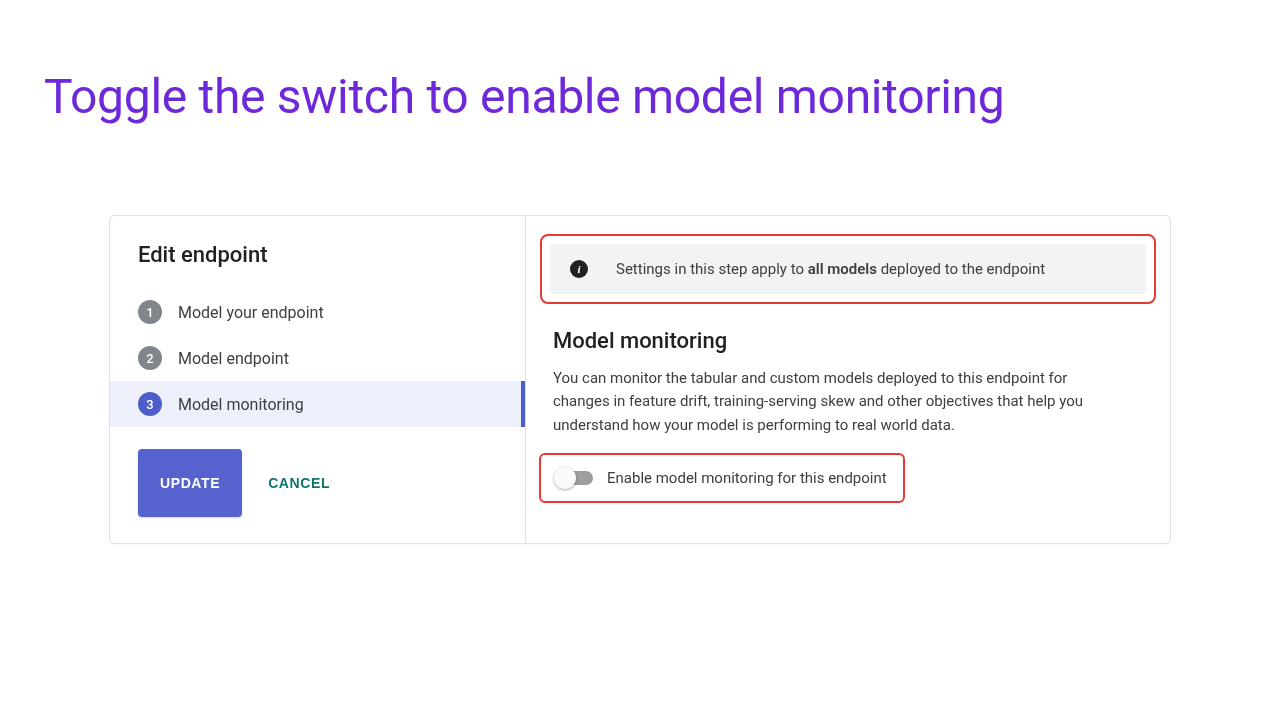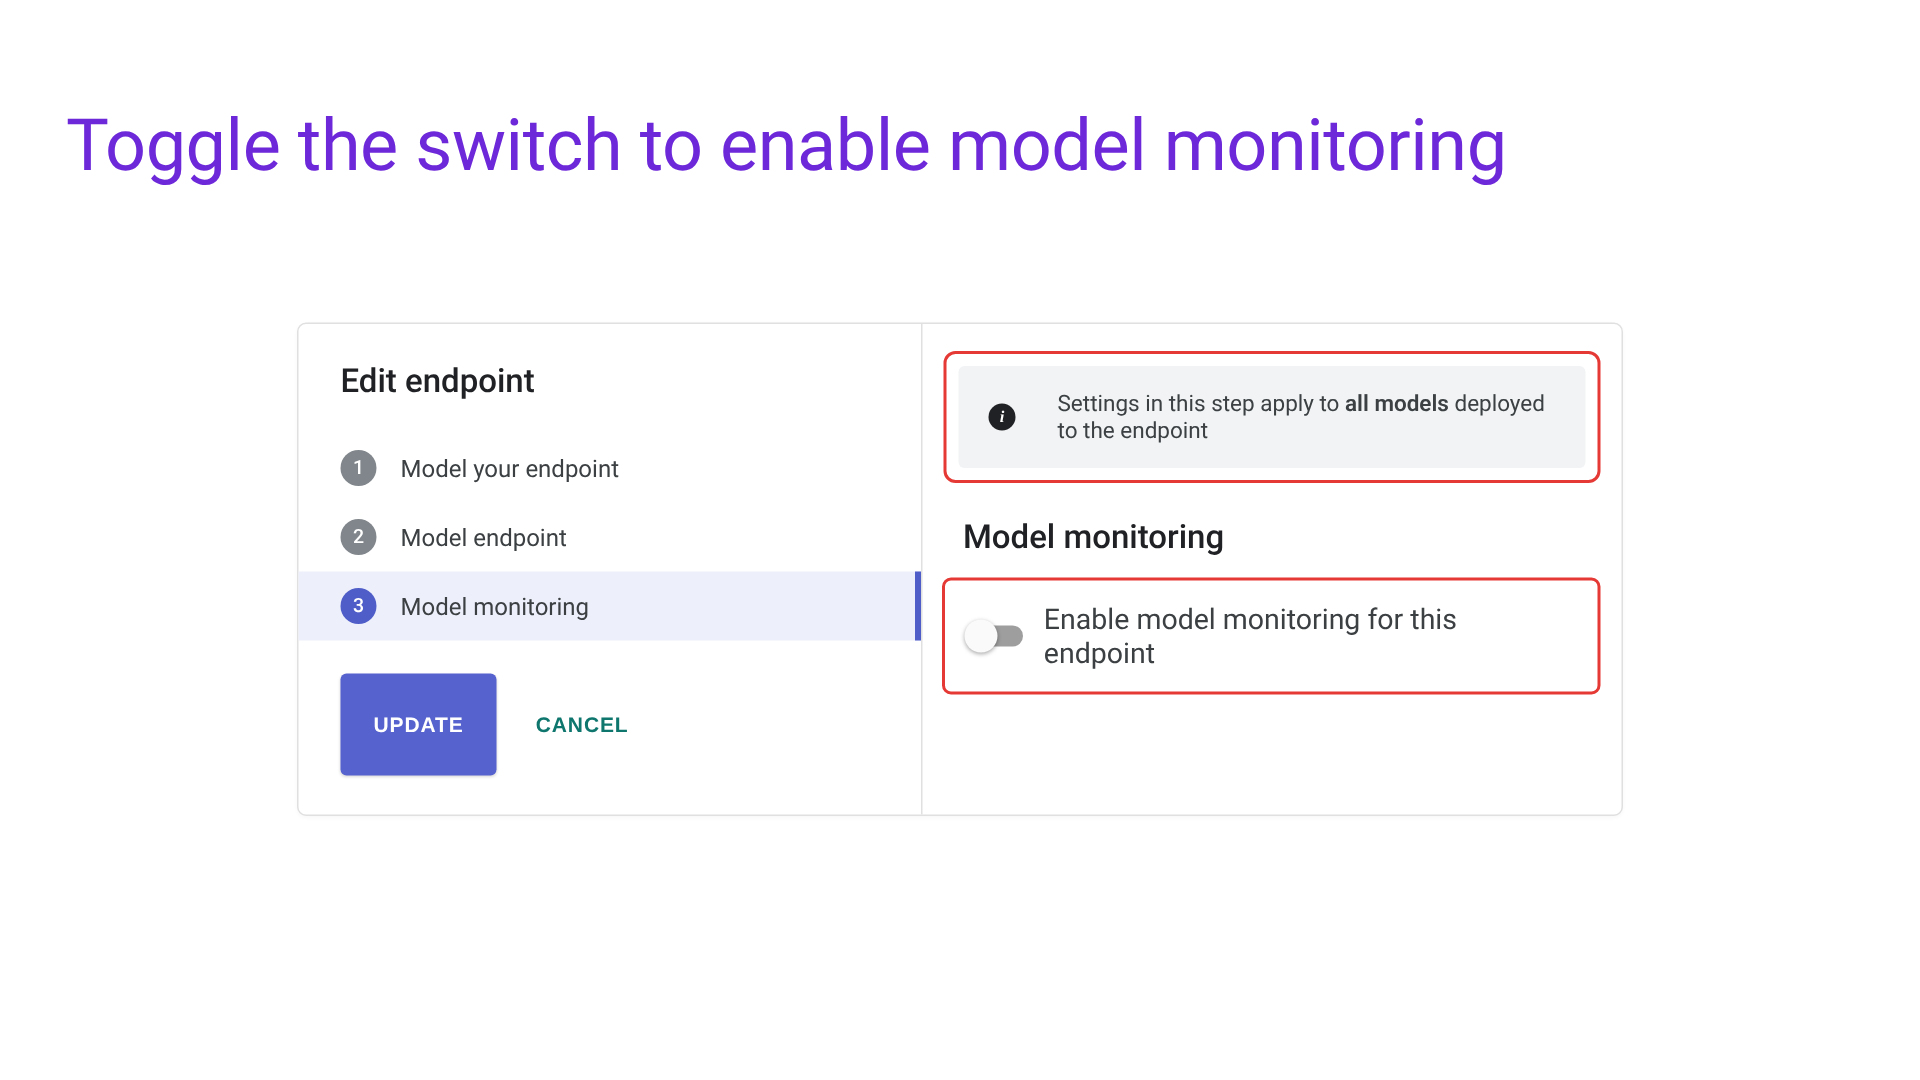--- a/index.html
+++ b/index.html
@@ -16,21 +16,21 @@
     }
     .slide-title {
       font-size: 48px;
       font-weight: 400;
       color: #6d28d9;
       padding: 68px 0 0 44px;
       letter-spacing: -0.3px;
     }
     .dialog-wrapper {
       margin: 90px auto 0;
-      width: 884px;
+      width: 1062px;
       display: flex;
       border: 1px solid #e0e0e0;
       border-radius: 6px;
       background: #fff;
       box-shadow: 0 1px 3px rgba(0,0,0,0.03);
     }
     .left-panel {
       width: 416px;
       padding: 26px 0 26px 28px;
       border-right: 1px solid #e0e0e0;
@@ -185,21 +185,21 @@
       position: absolute;
       left: -3px;
       top: -4px;
       width: 22px;
       height: 22px;
       border-radius: 50%;
       background: #fafafa;
       box-shadow: 0 1px 3px rgba(0,0,0,0.35);
     }
     .toggle-label {
-      font-size: 19px;
+      font-size: 15px;
       color: #3c4043;
     }
   </style>
 </head>
 <body>
 
 <h1 class="slide-title">Toggle the switch to enable model monitoring</h1>
 
 <div class="dialog-wrapper">
 
@@ -233,20 +233,21 @@
       <div class="info-banner-inner">
         <div class="info-icon">i</div>
         <div class="info-text">
           <span>Settings in this step apply to </span><b>all models</b><span> deployed to the endpoint</span>
         </div>
       </div>
     </div>
 
     <h2 class="section-title">Model monitoring</h2>
 
+    <p class="section-desc">You can monitor the tabular and custom models deployed to this endpoint for changes in feature drift, training-serving skew and other objectives that help you understand how your model is performing to real world data.</p>
 
     <div class="toggle-box">
       <div class="switch">
         <div class="switch-thumb"></div>
       </div>
       <div class="toggle-label">Enable model monitoring for this endpoint</div>
     </div>
 
   </div>
 

